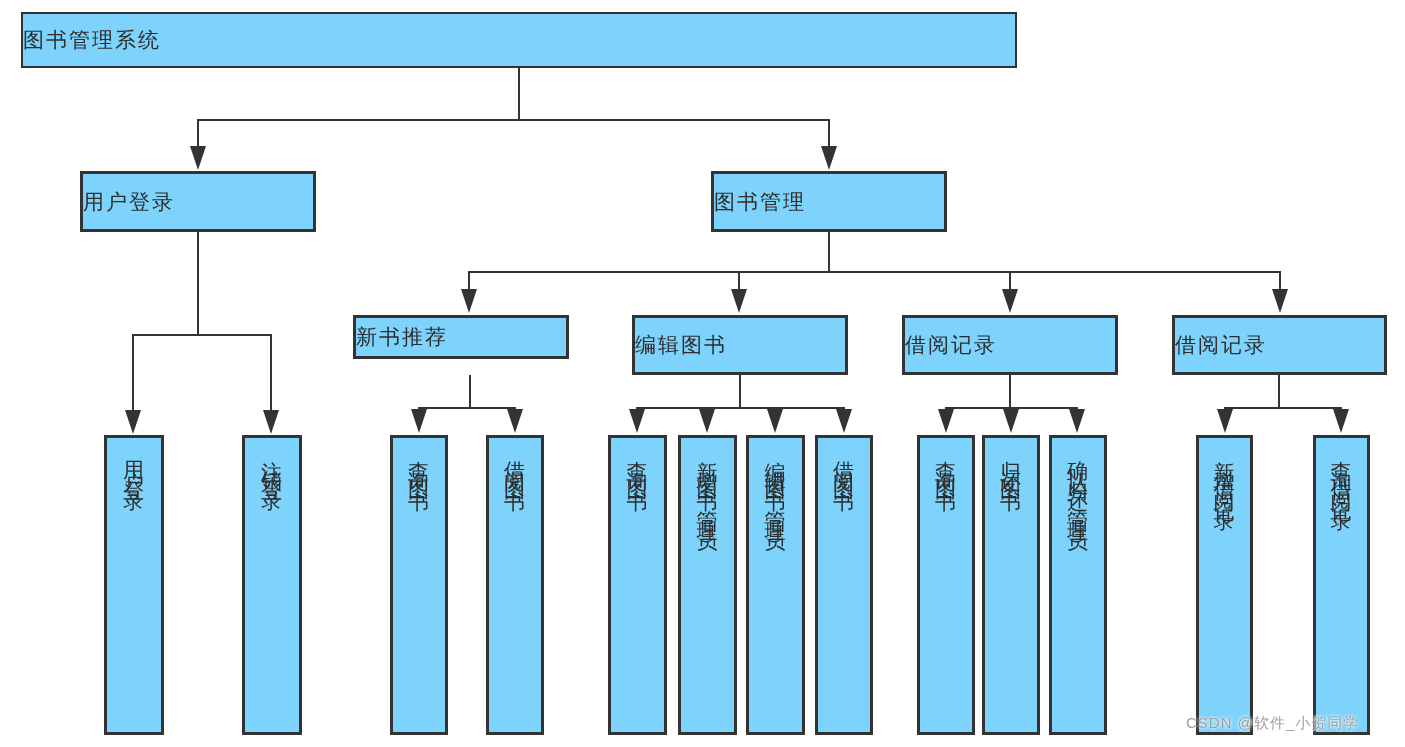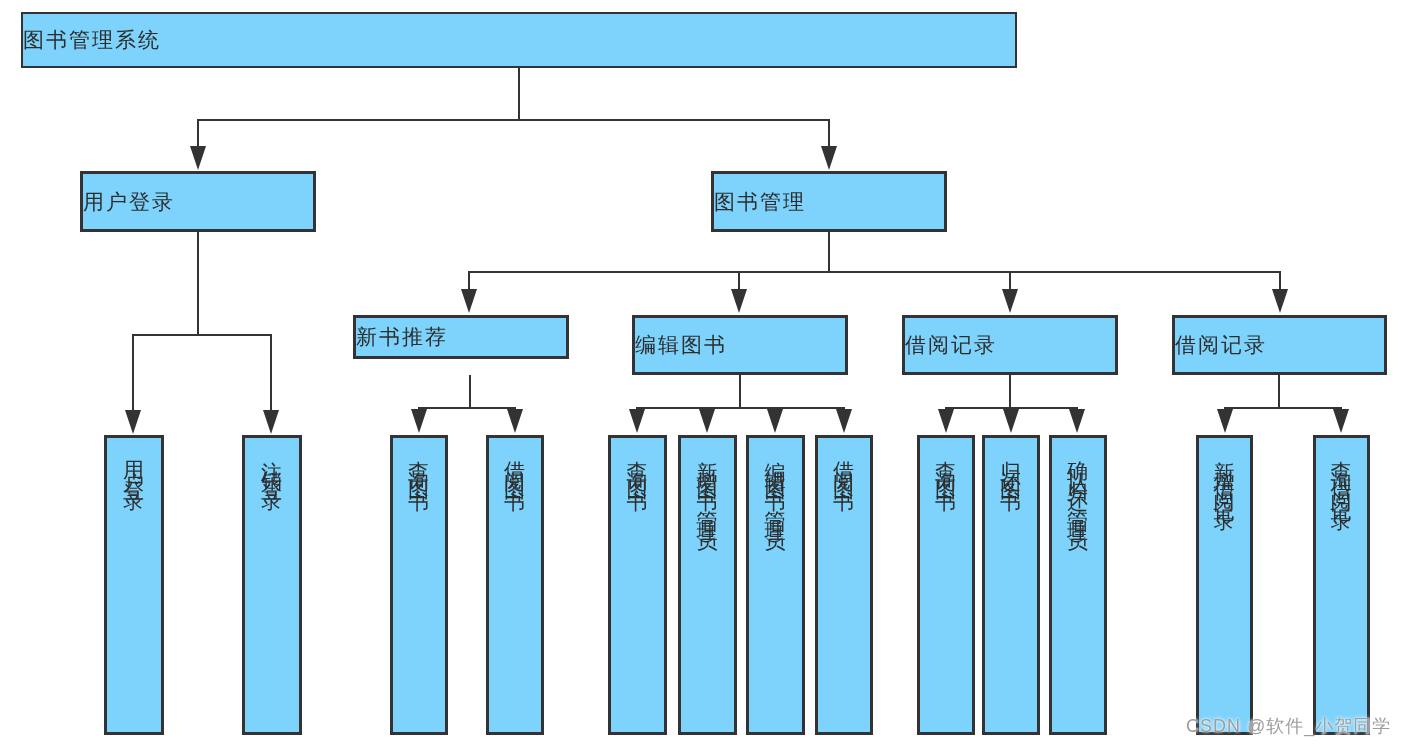--- a/index.html
+++ b/index.html
@@ -20,21 +20,21 @@
   }
   .hline{position:absolute;height:2px;background:#333333;z-index:1;}
   .vline{position:absolute;width:2px;background:#333333;z-index:1;}
   .arrow{
     position:absolute;width:0;height:0;z-index:1;
     border-left:8px solid transparent;border-right:8px solid transparent;
     border-top:24px solid #333333;
   }
   .watermark{
     position:absolute;left:1186px;top:714px;z-index:5;
-    font-size:18px;letter-spacing:1px;color:#9d9d9d;
+    font-size:15px;letter-spacing:1px;color:#9d9d9d;
     text-shadow:0 0 2px #ffffff,0 0 4px #ffffff;
     white-space:nowrap;
   }
 </style>
 </head>
 <body>
 
 <div class="canvas">
 
   <div class="box root" style="left:21px;top:12px;width:996px;height:56px">

